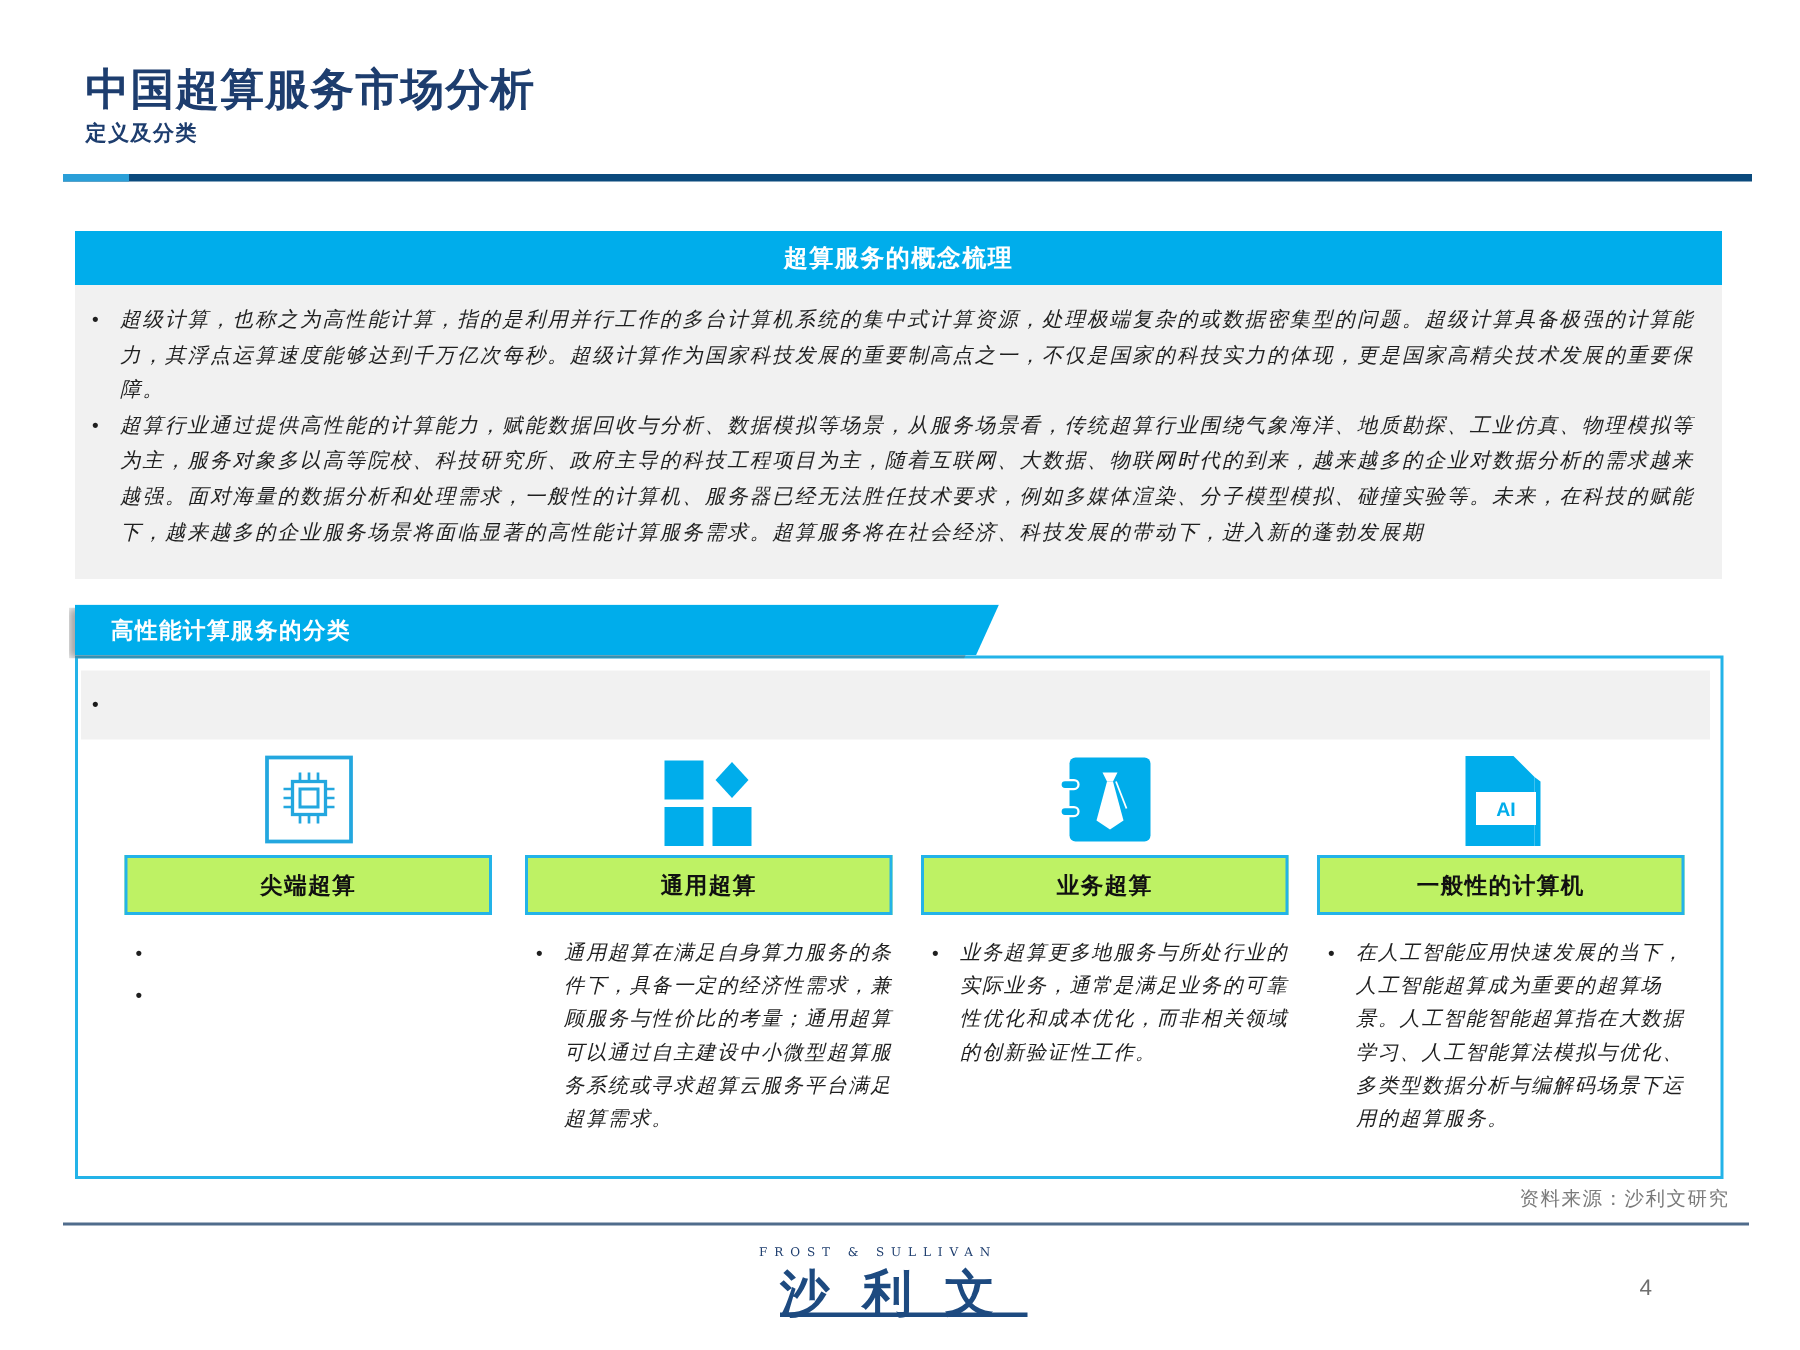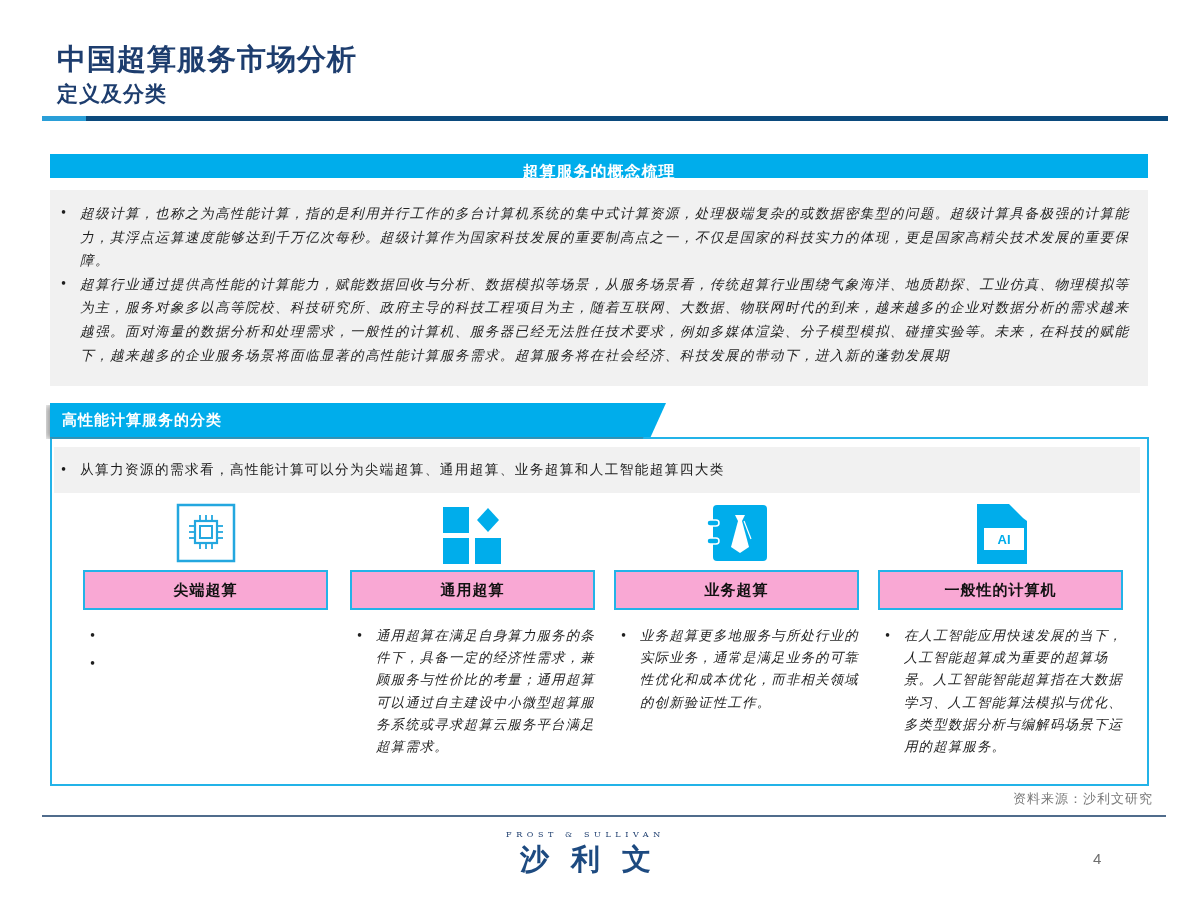--- a/index.html
+++ b/index.html
@@ -1,51 +1,51 @@
 <!DOCTYPE html>
 <html><head>
 <meta charset="utf-8">
 <style>
   * { box-sizing: border-box; margin: 0; padding: 0; }
   html, body { width: 1200px; height: 900px; background: #ffffff; overflow: hidden; }
   body { position: relative; font-family: "DejaVu Serif", "Liberation Serif", serif; color: #1a1a1a; }
 
   .title { position: absolute; left: 57px; top: 40px; font-size: 29px; font-weight: bold; color: #1d3d6e; letter-spacing: 1px; font-family: "DejaVu Serif", serif; }
-  .subtitle { position: absolute; left: 57px; top: 80px; font-size: 21px; font-weight: bold; color: #1d3d6e; letter-spacing: 1px; }
+  .subtitle { position: absolute; left: 57px; top: 80px; font-size: 14px; font-weight: bold; color: #1d3d6e; letter-spacing: 1px; }
   .title-rule { position: absolute; left: 42px; top: 116px; width: 1126px; height: 5px; background: #0b4a7d; }
   .title-rule .accent { position: absolute; left: 0; top: 0; width: 44px; height: 5px; background: #2a9fd8; }
 
   
-  .concept-header { position: absolute; left: 50px; top: 154px; width: 1098px; height: 24px; background: #00adeb; color: #fff; font-weight: bold; font-size: 16px; text-align: center; line-height: 36px; letter-spacing: 1px; }
+  .concept-header { position: absolute; left: 50px; top: 154px; width: 1098px; height: 36px; background: #00adeb; color: #fff; font-weight: bold; font-size: 16px; text-align: center; line-height: 36px; letter-spacing: 1px; }
   .concept-body { position: absolute; left: 50px; top: 190px; width: 1098px; height: 196px; background: #f1f1f1; padding: 12px 12px 0 8px; }
   .bullet-para { display: flex; font-size: 13.6px; line-height: 23.6px; letter-spacing: 1.4px; color: #1f1f1f; }
   .bullet-para .dot { width: 22px; flex: 0 0 22px; text-align: left; padding-left: 2px; font-size: 12px; }
   .bullet-para .txt { flex: 1; font-style: italic; }
 
   
   .class-tab-shadow { position: absolute; left: 46px; top: 405px; width: 612px; height: 34px; background: #555; filter: blur(3px); opacity: .55;
     clip-path: polygon(0 0, 100% 0, 97.5% 100%, 0 100%); }
-  .class-tab { position: absolute; left: 50px; top: 403px; width: 616px; height: 34px; background: #00adeb; color: #fff; font-weight: bold; font-size: 15px; line-height: 34px; padding-left: 12px; letter-spacing: 1px;
+  .class-tab { position: absolute; left: 50px; top: 403px; width: 616px; height: 34px; background: #00adeb; color: #fff; font-weight: bold; font-size: 15px; line-height: 34px; padding-left: 24px; letter-spacing: 1px;
     clip-path: polygon(0 0, 100% 0, 97.5% 100%, 0 100%); }
   .class-box { position: absolute; left: 50px; top: 437px; width: 1099px; height: 349px; border: 2px solid #23b3e8; border-top-width: 2px; }
   .class-intro { position: absolute; left: 54px; top: 447px; width: 1086px; height: 46px; background: #f1f1f1; display: flex; align-items: center; padding-left: 6px; font-size: 13.6px; letter-spacing: 1.4px; }
   .class-intro .dot { width: 20px; font-size: 12px; }
 
   .cat { position: absolute; top: 503px; width: 245px; }
   .cat .icon { position: absolute; top: 0; width: 64px; height: 62px; left: 50%; transform: translateX(-50%); }
-  .cat .label { position: absolute; top: 67px; left: 0; width: 245px; height: 40px; border: 2px solid #23b3e8; text-align: center; line-height: 36px; font-weight: bold; font-size: 15px; color: #111; background: #f9a8d4; letter-spacing: 1px; }
+  .cat .label { position: absolute; top: 67px; left: 0; width: 245px; height: 40px; border: 2px solid #23b3e8; text-align: center; line-height: 36px; font-weight: bold; font-size: 15px; color: #111; background: #bef264; letter-spacing: 1px; }
   .cat .desc { position: absolute; top: 122px; left: 0; width: 245px; }
   .cat .desc .bullet-para { font-size: 13.4px; line-height: 22.2px; letter-spacing: 1.2px; margin-bottom: 6px; }
   .cat .desc .bullet-para .dot { flex: 0 0 26px; width: 26px; padding-left: 6px; }
 
   .source { position: absolute; right: 47px; top: 790px; font-size: 13px; color: #7a7a7a; letter-spacing: 1px; }
   .foot-rule { position: absolute; left: 42px; top: 815px; width: 1124px; height: 2px; background: #506c8c; }
 
   .brand-en { position: absolute; left: 506px; top: 830px; font-size: 8px; letter-spacing: 4.6px; color: #1d3d6e; font-family: "DejaVu Serif", serif; }
-  .brand-cn { position: absolute; left: 520px; top: 840px; font-size: 29px; font-weight: bold; color: #1d4a80; letter-spacing: 22px; font-family: "DejaVu Sans", sans-serif; }
+  .brand-cn { position: absolute; left: 520px; top: 840px; font-size: 33px; font-weight: bold; color: #1d4a80; letter-spacing: 22px; font-family: "DejaVu Sans", sans-serif; text-decoration: underline; }
   .page-num { position: absolute; left: 1093px; top: 850px; font-size: 15px; color: #6f6f6f; font-family: "Liberation Sans", sans-serif; }
 </style>
 </head>
 <body>
 
 <div class="title">中国超算服务市场分析</div>
 <div class="subtitle">定义及分类</div>
 <div class="title-rule">
     <div class="accent"></div>
   </div>
@@ -60,21 +60,20 @@
     <span class="dot">•</span>
     <span class="txt">超算行业通过提供高性能的计算能力，赋能数据回收与分析、数据模拟等场景，从服务场景看，传统超算行业围绕气象海洋、地质勘探、工业仿真、物理模拟等为主，服务对象多以高等院校、科技研究所、政府主导的科技工程项目为主，随着互联网、大数据、物联网时代的到来，越来越多的企业对数据分析的需求越来越强。面对海量的数据分析和处理需求，一般性的计算机、服务器已经无法胜任技术要求，例如多媒体渲染、分子模型模拟、碰撞实验等。未来，在科技的赋能下，越来越多的企业服务场景将面临显著的高性能计算服务需求。超算服务将在社会经济、科技发展的带动下，进入新的蓬勃发展期</span>
   </div>
 </div>
 
 <div class="class-box"></div>
 <div class="class-tab-shadow"></div>
 <div class="class-tab">高性能计算服务的分类</div>
 <div class="class-intro">
   <span class="dot">•</span>
-  <span>从算力资源的需求看，高性能计算可以分为尖端超算、通用超算、业务超算和人工智能超算四大类</span>
 </div>
 
 <div class="cat" style="left:83px;">
   <div class="icon">
     <svg width="64" height="62" viewBox="0 0 64 62">
       <rect x="4" y="2" width="56" height="56" fill="#fff" stroke="#23a7df" stroke-width="2.5"></rect>
       <rect x="21" y="18" width="22" height="22" fill="none" stroke="#23a7df" stroke-width="2.2"></rect>
       <rect x="26" y="23" width="12" height="12" fill="none" stroke="#23a7df" stroke-width="2"></rect>
       <g stroke="#23a7df" stroke-width="1.8">
         <line x1="26" y1="18" x2="26" y2="12"></line>

